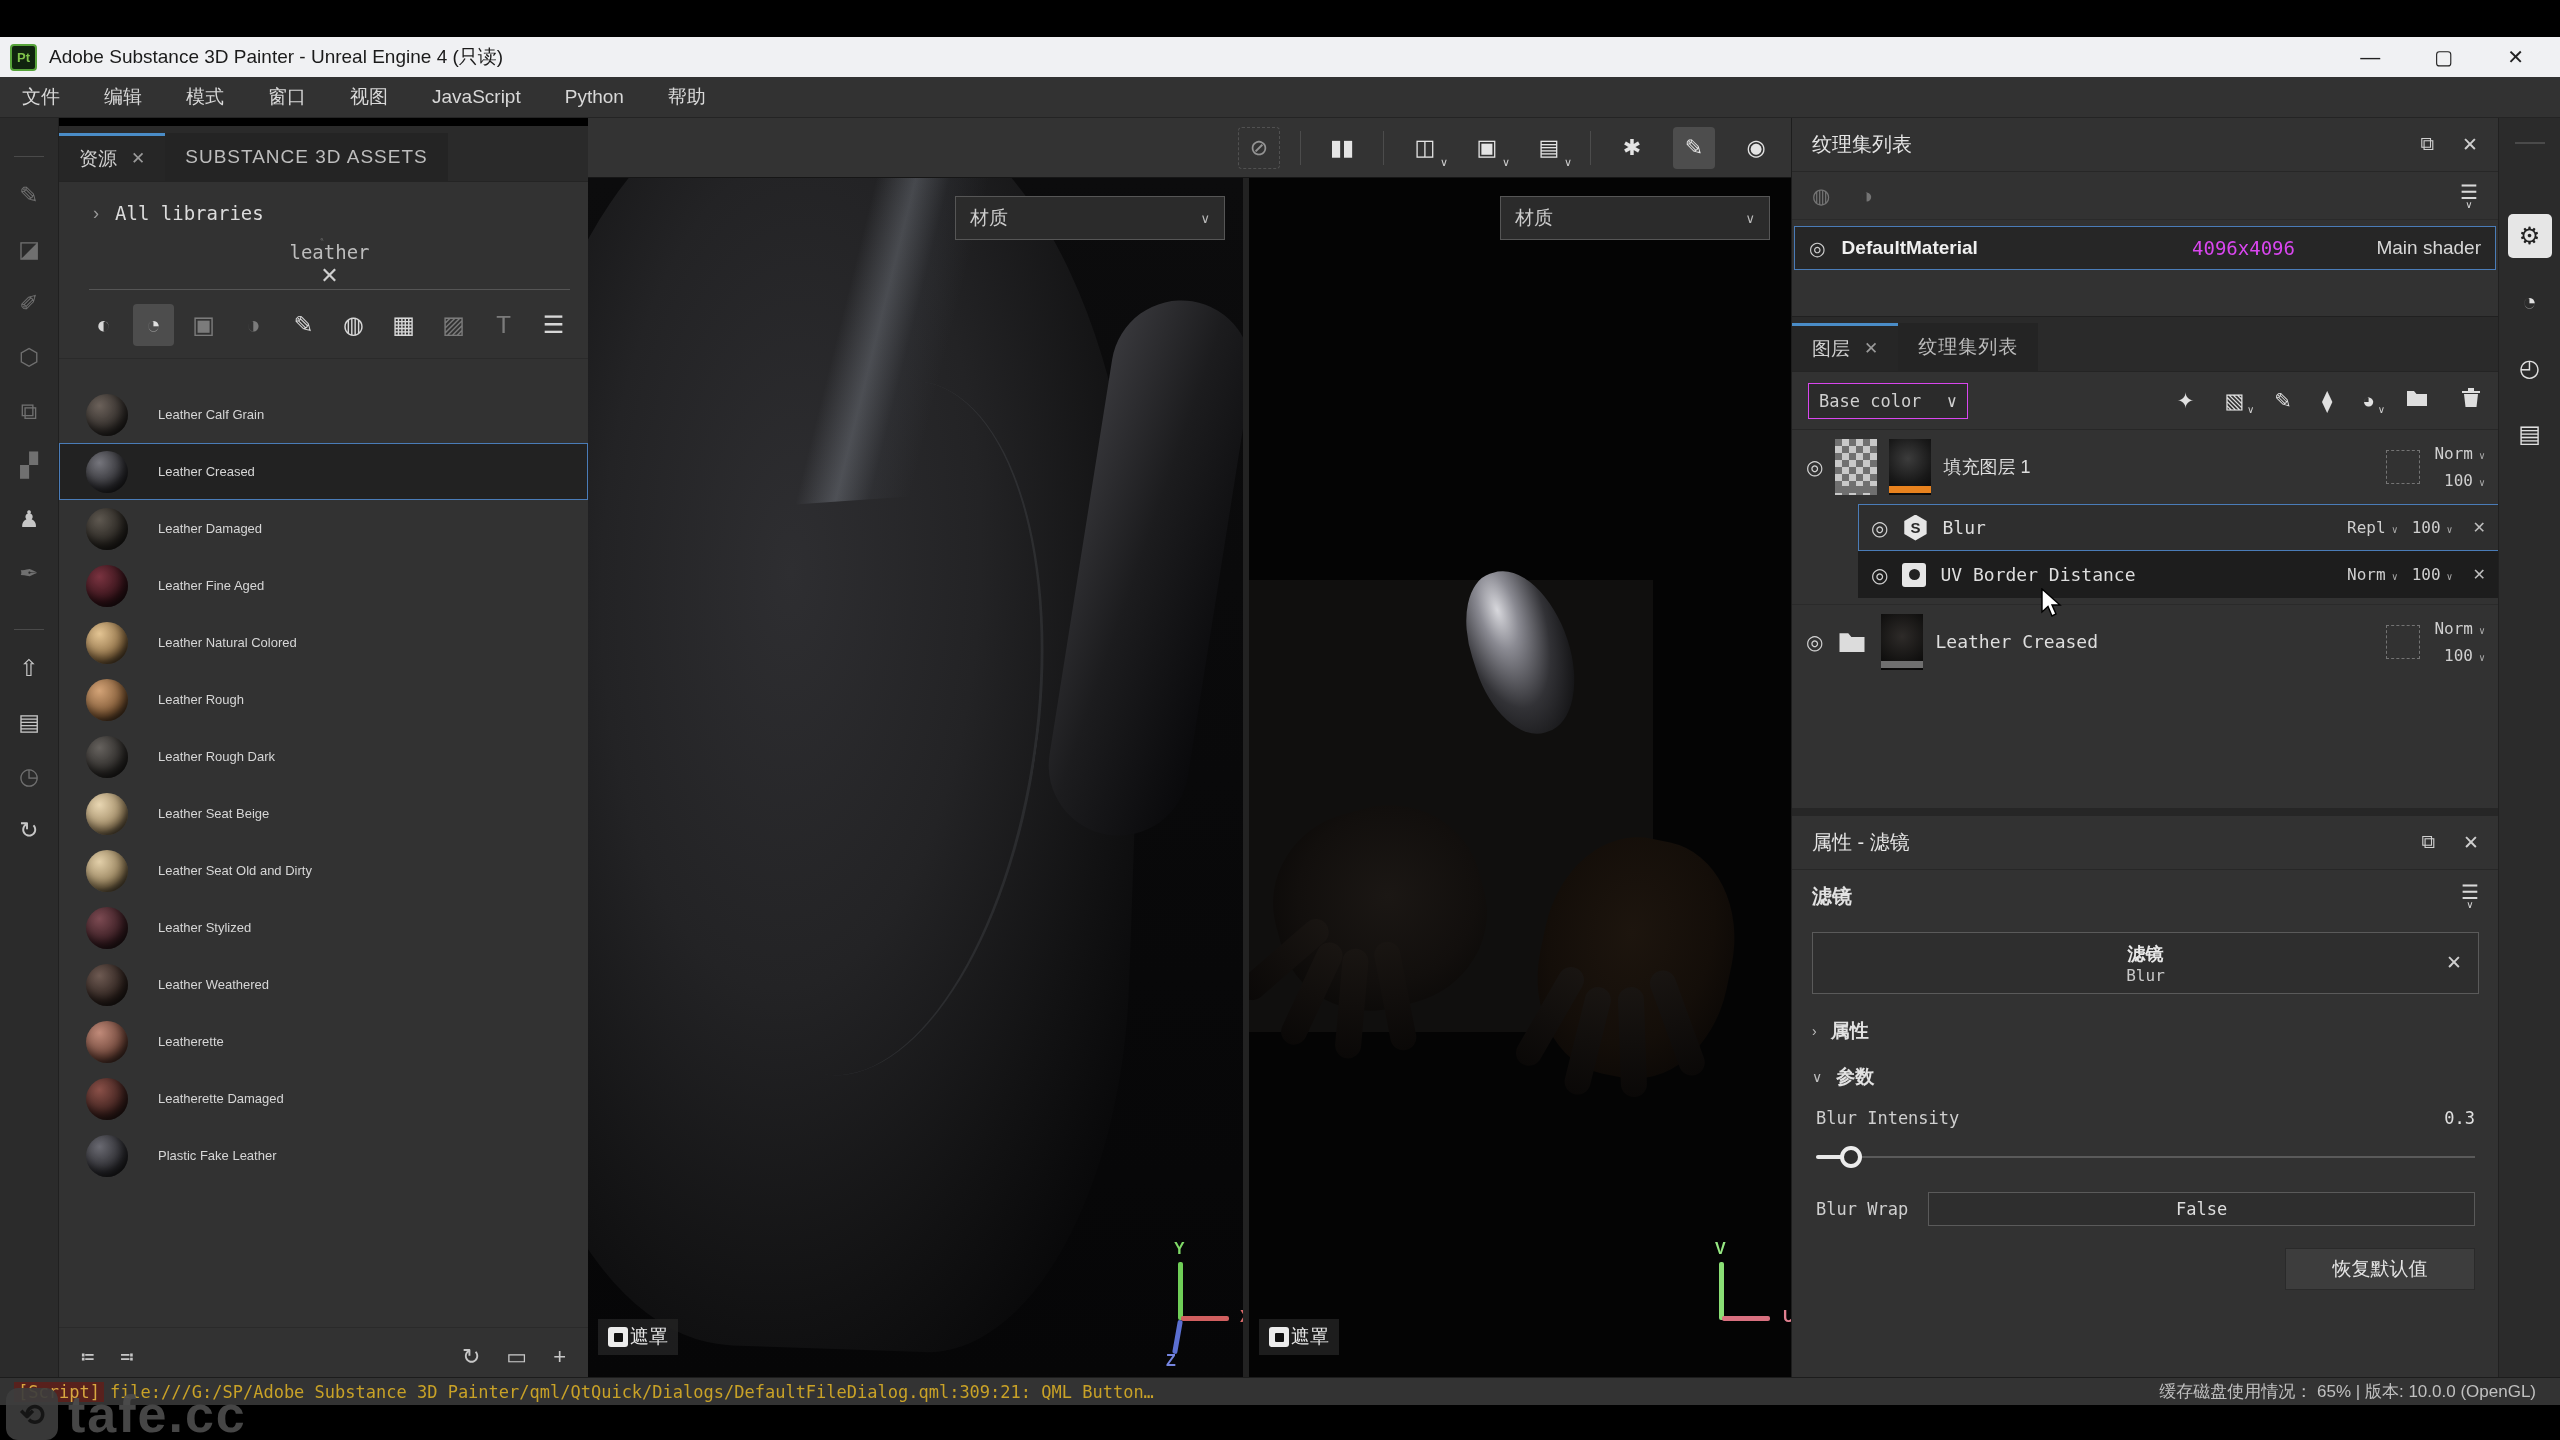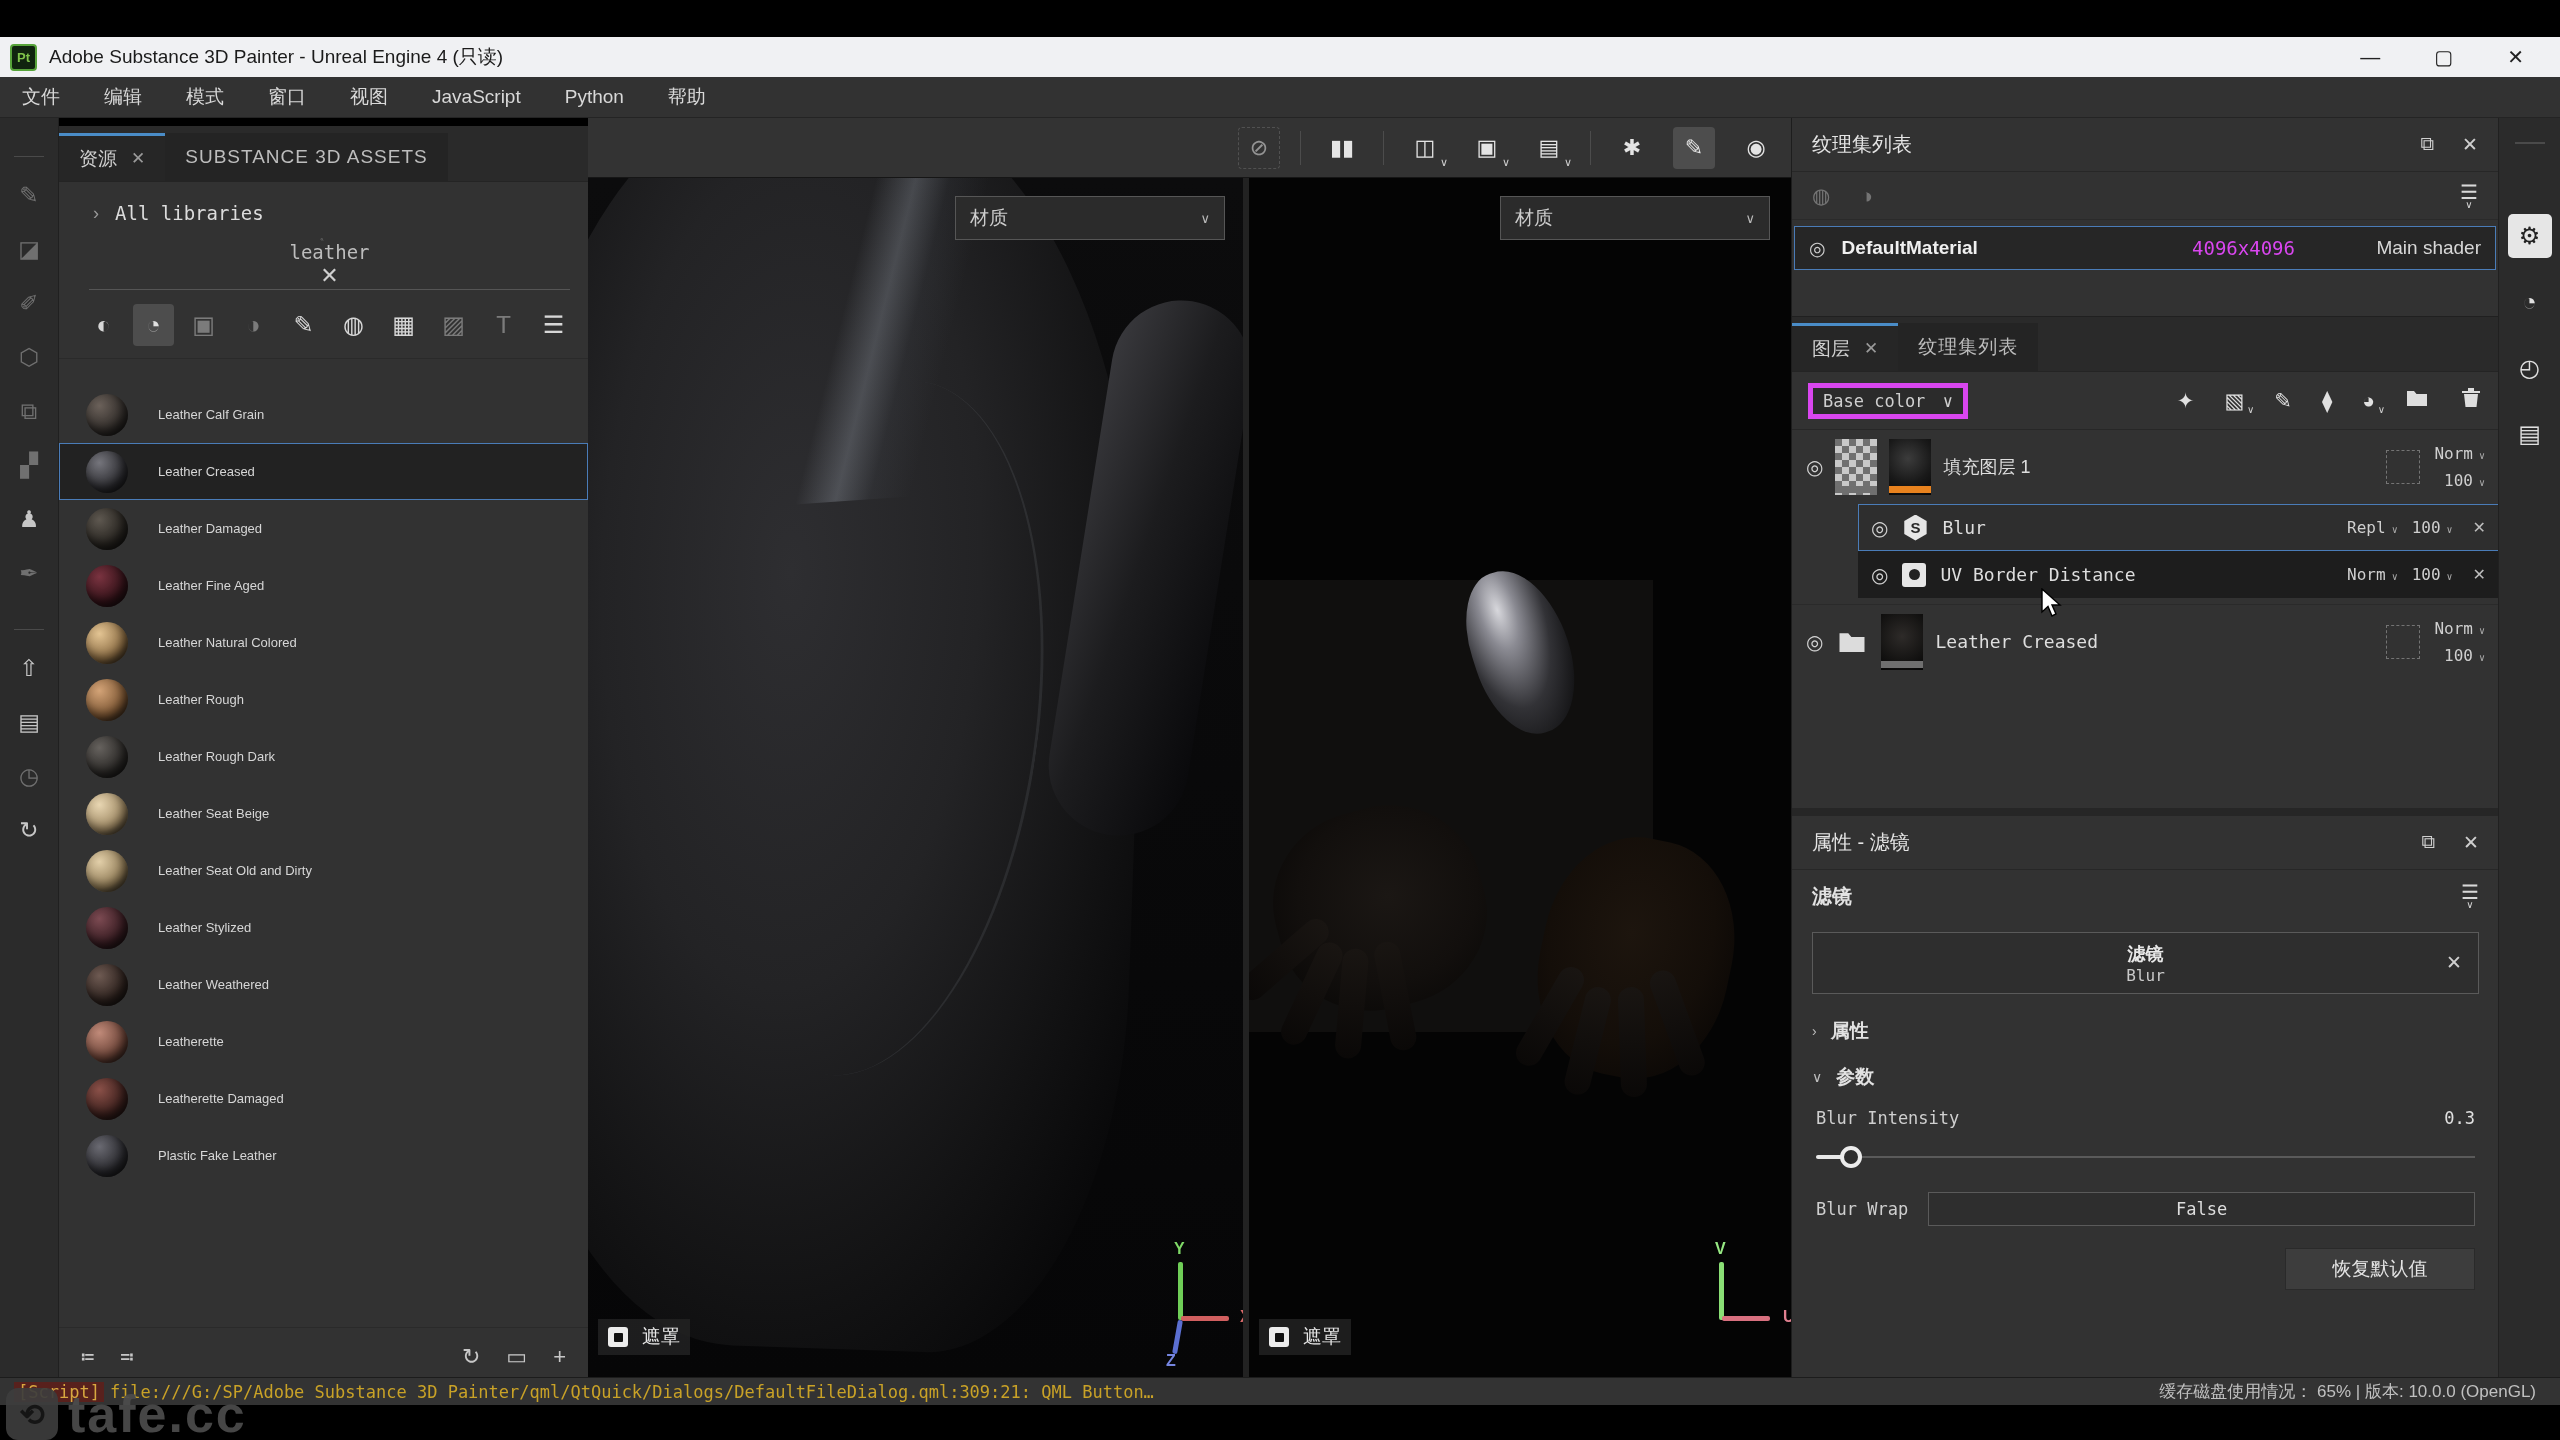--- a/index.html
+++ b/index.html
@@ -74,21 +74,21 @@
   #vp3d { left:0; width:655px; background:linear-gradient(180deg,#0c0c0d,#060607); }
   #vp-split { position:absolute; left:655px; top:60px; width:6px; height:1199px; background:#222; }
   #vp2d { left:661px; width:542px; background:#040404; }
 
   .mat-dd { position:absolute; top:18px; width:270px; height:44px; background:#2b2b2b; border:1px solid #565656;
     display:flex; align-items:center; justify-content:space-between; padding:0 14px; color:#cccccc; font-size:19px; z-index:5; }
   .mat-dd .chev { font-size:13px; color:#bbb; }
   #vp3d .mat-dd { left:367px; }
   #vp2d .mat-dd { left:251px; }
 
-  .mask-toggle { position:absolute; left:10px; bottom:22px; display:flex; align-items:center; gap:14px;
+  .mask-toggle { position:absolute; left:10px; bottom:22px; display:flex; align-items:center; gap:2px;
     background:rgba(34,34,34,.85); padding:5px 10px; z-index:5; }
   .mask-ic { width:20px; height:20px; background:#ececec; border-radius:3px; display:flex; align-items:center; justify-content:center; }
   .mask-ic::after { content:""; width:9px; height:9px; background:#111; border-radius:1px; }
   .mask-label { color:#e8e8e8; font-size:19px; }
 
   
   .jacket-body { position:absolute; left:-90px; top:-80px; width:640px; height:1250px; border-radius:40% 45% 30% 40%;
     background: radial-gradient(ellipse at 45% 38%, #2e2e31 0%, #232325 38%, #121213 68%, #050506 92%);
     transform:rotate(2deg); }
   .jacket-highlight { position:absolute; left:60px; top:-10px; width:470px; height:330px;
@@ -132,21 +132,21 @@
   #ts-iconrow .right { margin-left:auto; }
   #ts-row { margin:6px 2px; height:44px; border:1px solid #4a7cb8; background:#262626; display:flex; align-items:center; padding:0 14px; gap:16px; }
   #ts-row .eye { color:#cfcfcf; font-size:19px; }
   #ts-name { color:#f0f0f0; font-size:19px; font-weight:bold; }
   #ts-res { margin-left:auto; color:#d946ef; font-size:19px; }
   #ts-shader { width:170px; text-align:right; color:#d8d8d8; font-size:19px; }
 
   #layers-block { position:absolute; left:0; top:198px; width:707px; }
   .ltabbar { height:56px; background:#2a2a2a; display:flex; align-items:flex-end; border-top:1px solid #202020; border-bottom:1px solid #242424; }
   #layers-toolbar { height:58px; display:flex; align-items:center; padding:0 16px; gap:26px; border-bottom:1px solid #272727; }
-  #channel-dd { width:160px; height:36px; background:#2b2b2b; border:5px solid #d946ef; display:flex; align-items:center; justify-content:space-between;
+  #channel-dd { width:160px; height:36px; background:#2b2b2b; border:1px solid #d946ef; display:flex; align-items:center; justify-content:space-between;
     padding:0 10px; color:#cfcfcf; font-size:17px; }
   #layers-toolbar .spacer { flex:1; }
   #layers-toolbar .licon { color:#e0e0e0; font-size:21px; position:relative; }
   #layers-toolbar .licon .chev { position:absolute; right:-10px; bottom:-2px; font-size:10px; color:#cfcfcf; }
   .icon-svg { width:24px; height:24px; fill:#dedede; }
 
   .layer-row-tall { height:74px; display:flex; align-items:center; padding:0 14px; gap:12px; position:relative; }
   .layer-row-eff { height:47px; display:flex; align-items:center; margin-left:66px; padding:0 12px; gap:14px; border:1px solid transparent; }
   .layer-row-eff.selected { border-color:#4a7cb8; background:#2e2e2e; }
   .layer-row-eff.dark { background:#1d1d1d; }

